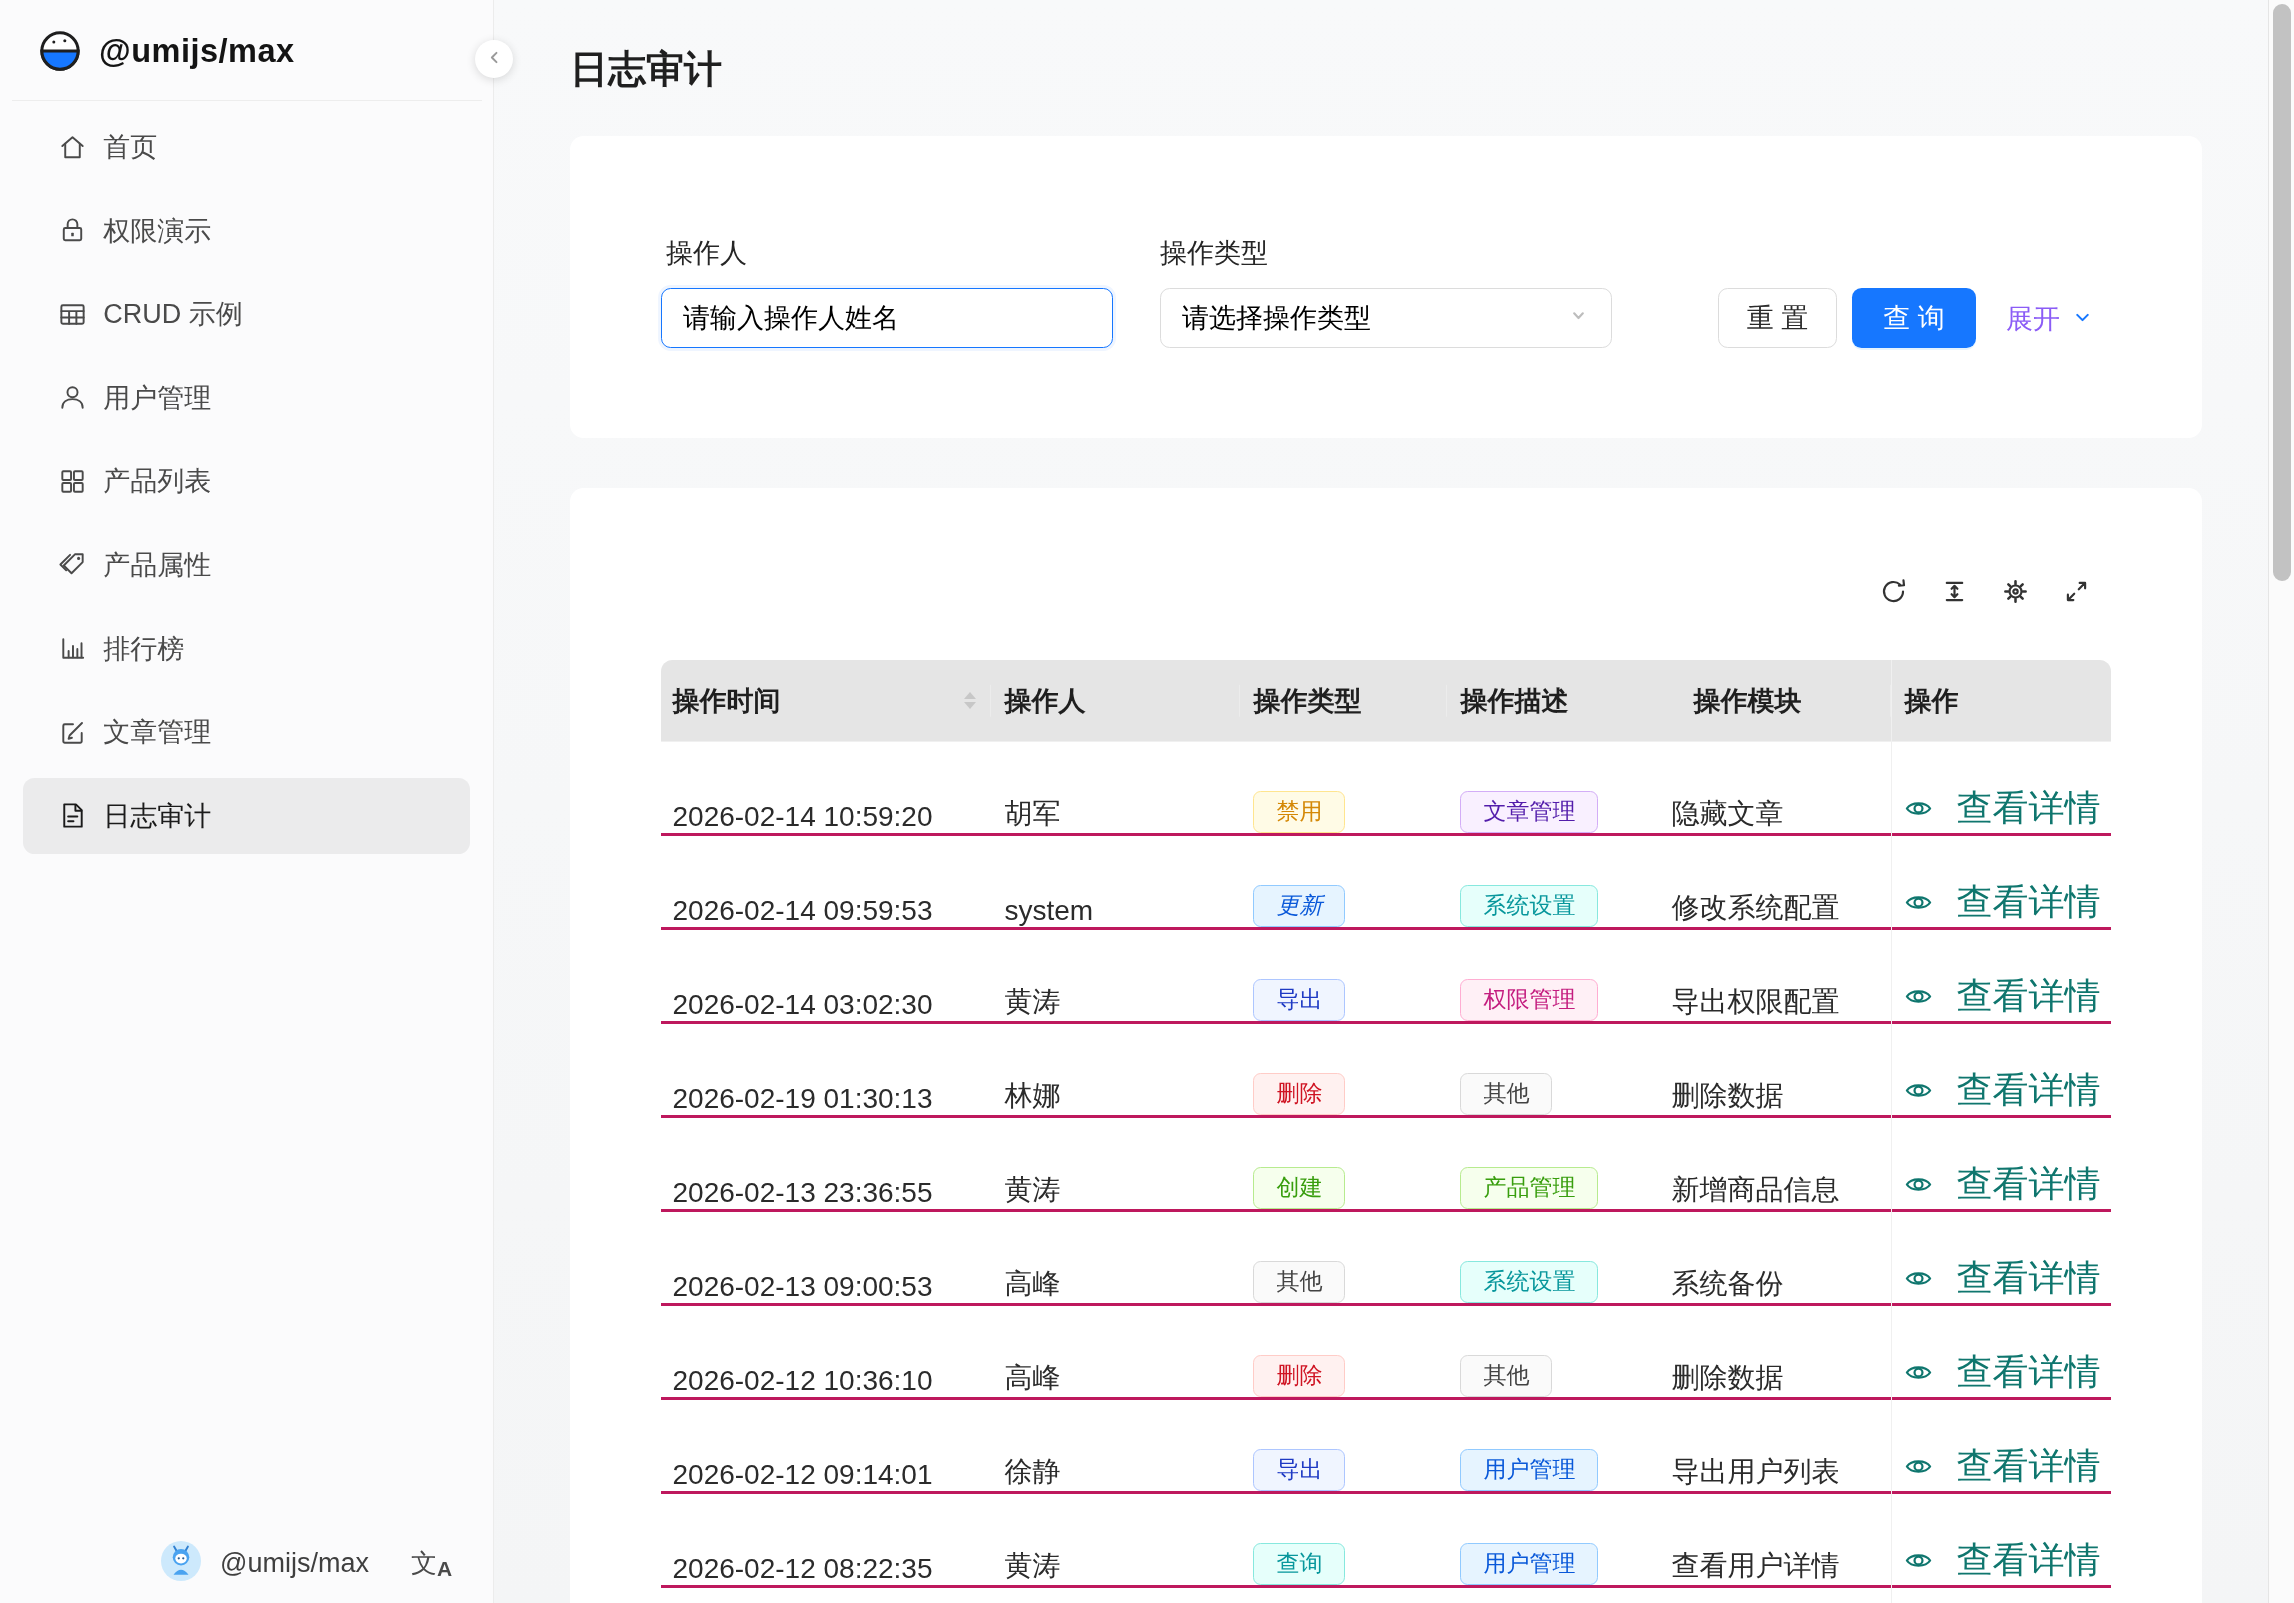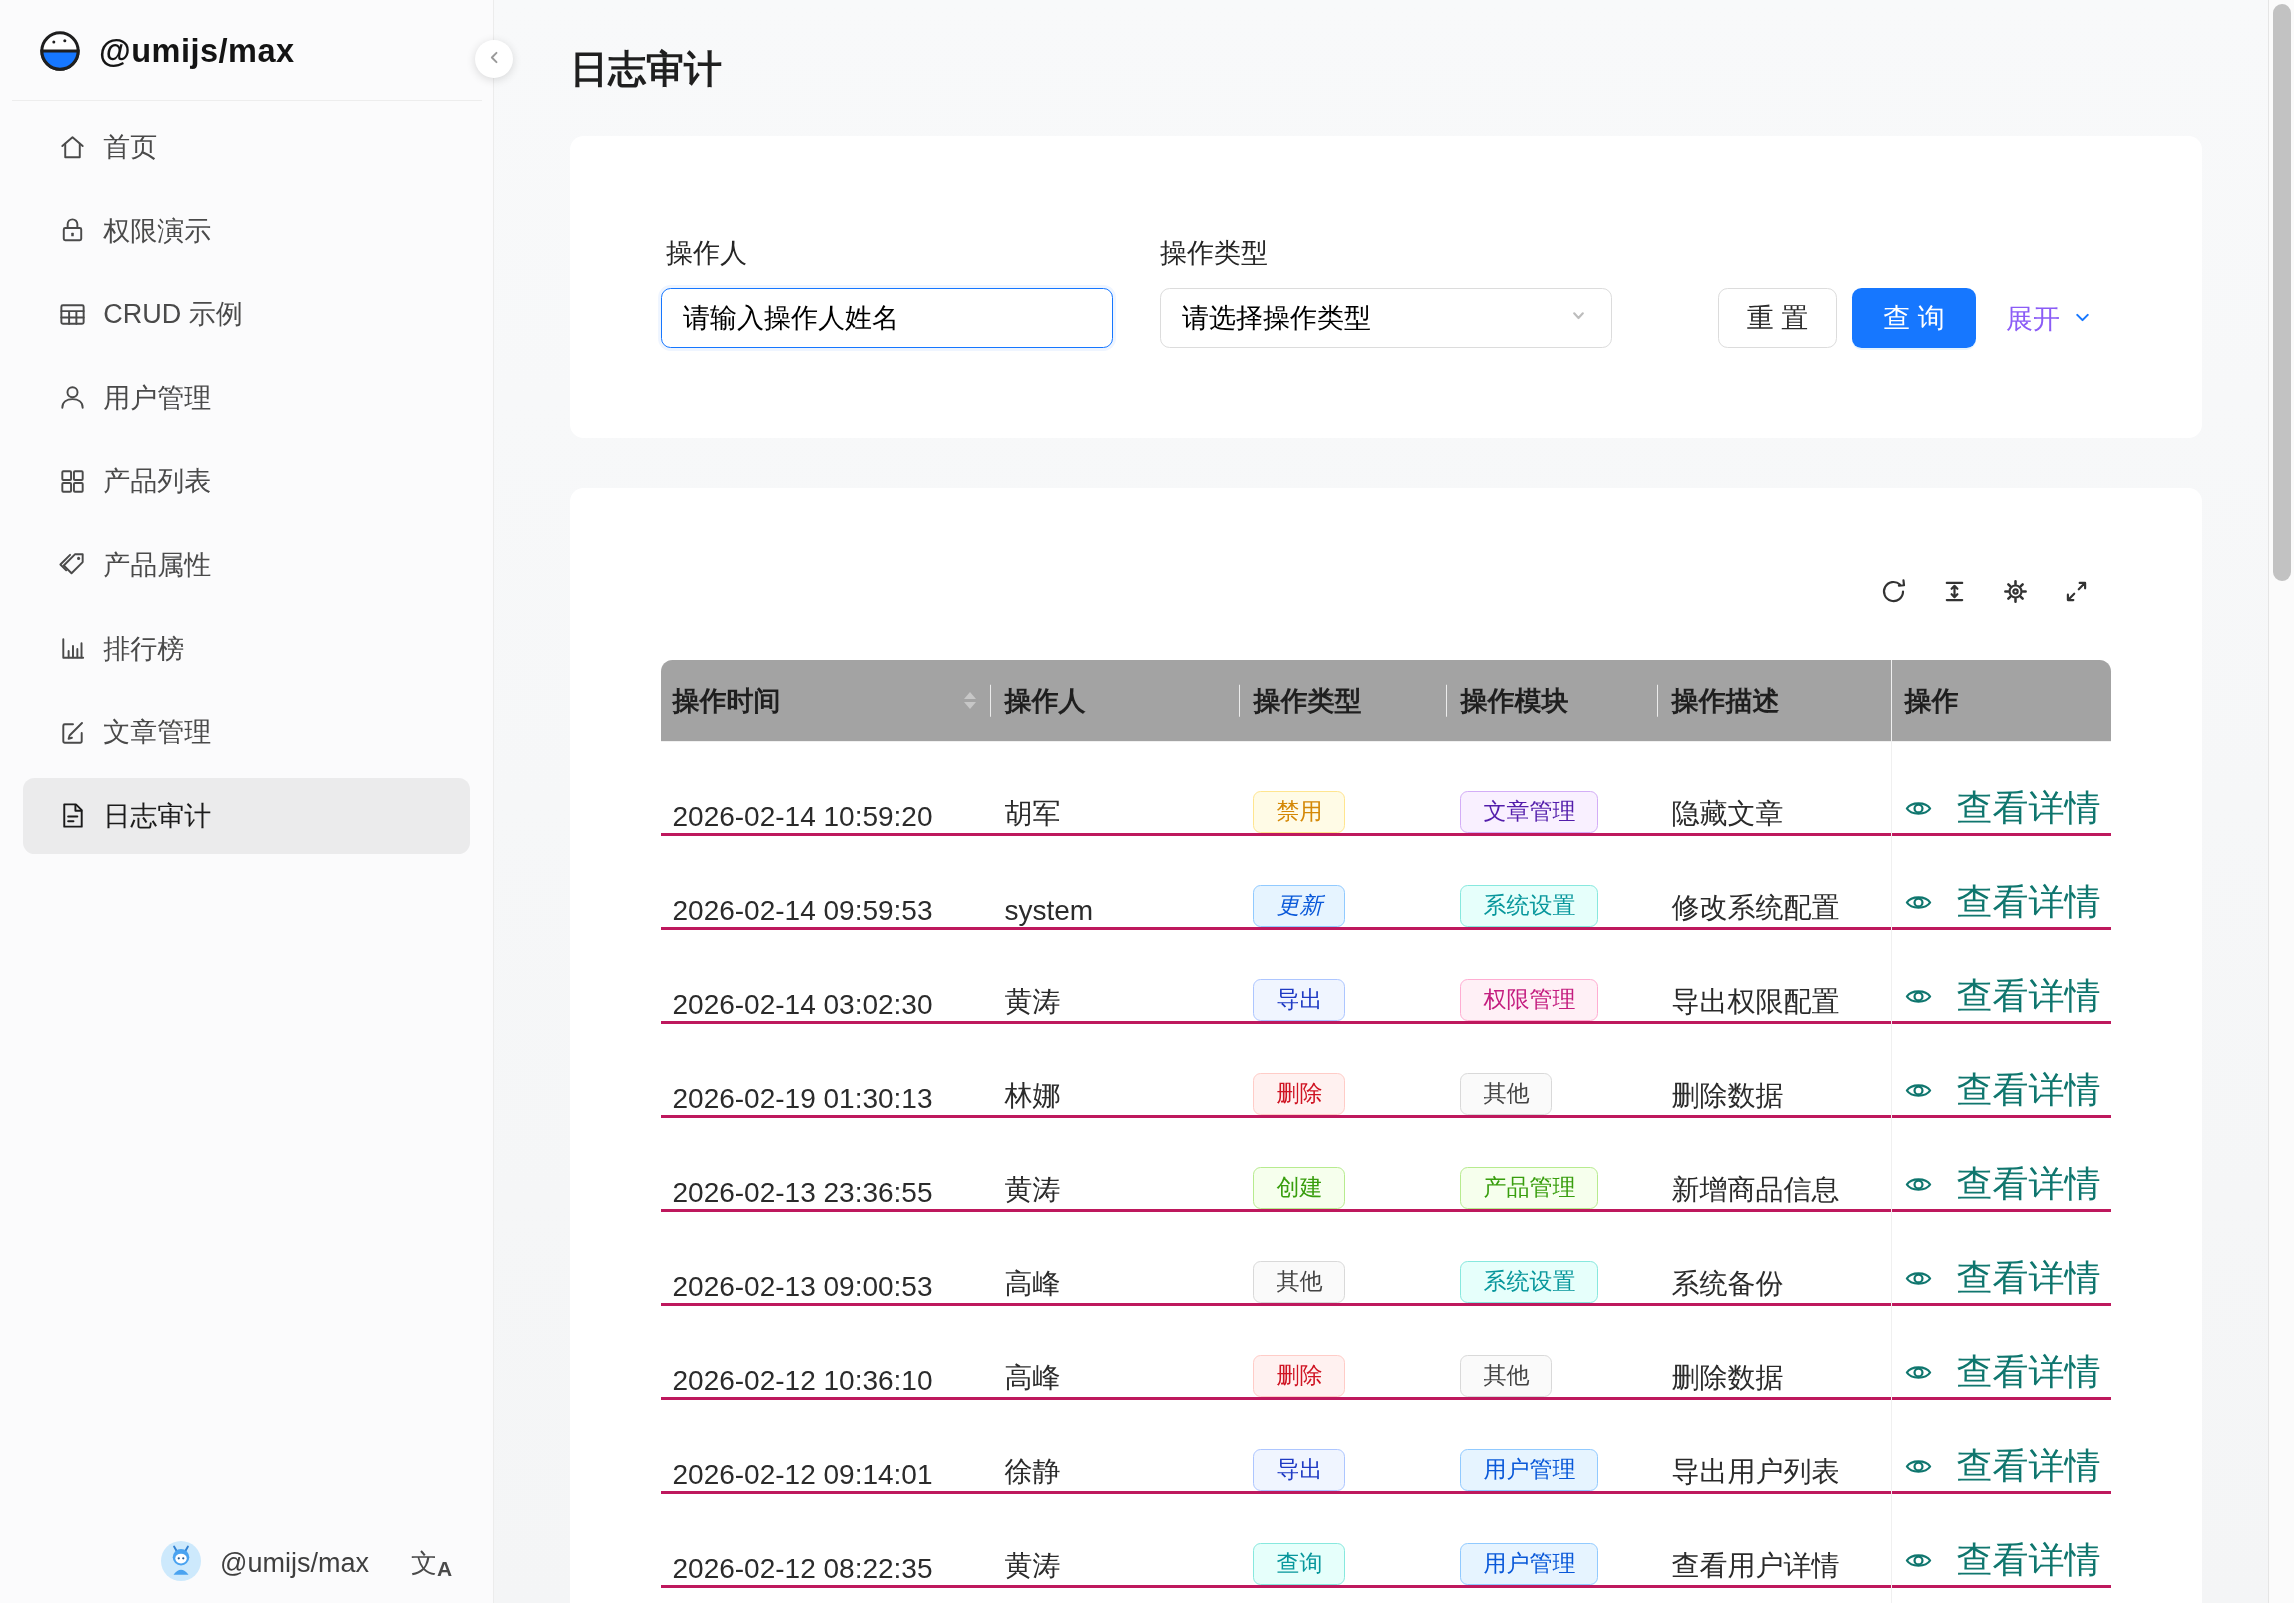--- a/index.html
+++ b/index.html
@@ -49,21 +49,21 @@
   .btn-reset { left:1148px; width:119px; background:#fff; border:1.9px solid #dcdcdc; color:#2b2b2b; }
   .btn-search { left:1282px; width:124px; background:#1677ff; border:none; color:#fff;
     box-shadow:0 1.9px 0 rgba(5,145,255,0.1); }
   .expand-link { position:absolute; left:1436px; top:165px; display:flex; align-items:center; gap:11.5px;
     color:#8b5cf6; font-size:27px; cursor:pointer; text-decoration:none; }
   
   .table-card { left:75px; top:488px; width:1632px; height:1147px; }
   .toolbar { position:absolute; top:89px; left:1309px; display:flex; gap:32px; color:#333; }
   .tool-icon { width:29px; height:29px; cursor:pointer; display:flex; }
   .table-wrap { position:absolute; left:91px; top:172px; width:1450px; bottom:0; }
-  .thead { display:flex; height:82px; background:#a3a3a3; border-radius:11.5px 11.5px 0 0;
+  .thead { display:flex; height:82px; background:#e5e5e5; border-radius:11.5px 11.5px 0 0;
     border-bottom:1px solid #f0f0f0; }
   .th { position:relative; display:flex; align-items:center; padding-left:13.4px;
     font-size:27px; font-weight:700; color:#1f1f1f; }
   .th.sep::after { content:''; position:absolute; right:0; top:50%; transform:translateY(-50%);
     width:1px; height:32.5px; background:#ececec; }
   .c0 { width:330px; } .c1 { width:249px; } .c2 { width:207px; }
   .c3 { width:211px; } .c4 { width:233px; } .c5 { width:220px; }
   .th.c0 { padding-left:11.5px; }
   .sorter { position:absolute; right:15.3px; display:flex; flex-direction:column; gap:3.8px; cursor:pointer; }
   .caret-up { width:0; height:0; border-left:6.7px solid transparent; border-right:6.7px solid transparent;
@@ -281,25 +281,25 @@
               <span class="caret-up"></span>
                 <span class="caret-down"></span>
             </span>
           </div>
           <div class="th c1 sep">
             <span>操作人</span>
           </div>
           <div class="th c2 sep">
             <span>操作类型</span>
           </div>
+          <div class="th c4">
+            <span>操作描述</span>
+          </div>
           <div class="th c3 sep">
             <span>操作模块</span>
-          </div>
-          <div class="th c4">
-            <span>操作描述</span>
           </div>
           <div class="th c5">
             <span>操作</span>
           </div>
         </div>
         <div id="tbody">
             <div class="trow">
               <div class="cell c0">2026-02-14 10:59:20</div>
               <div class="cell c1">胡军</div>
               <div class="cell c2">

